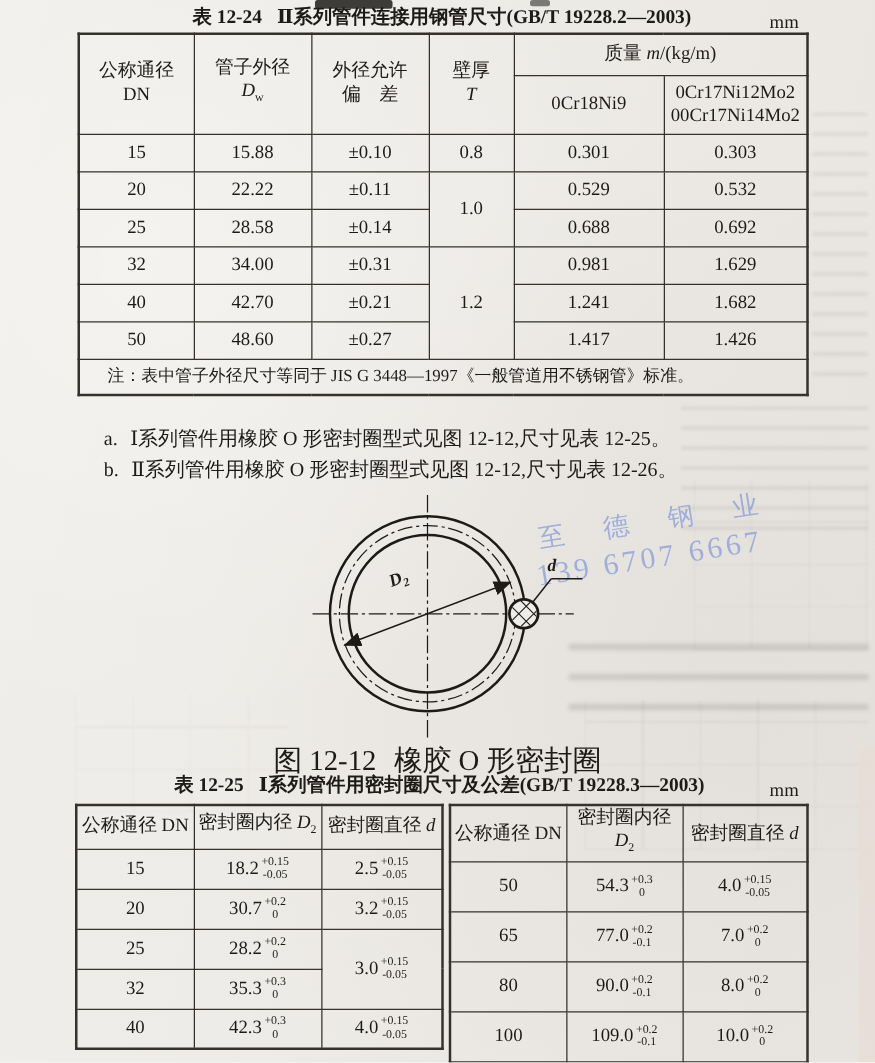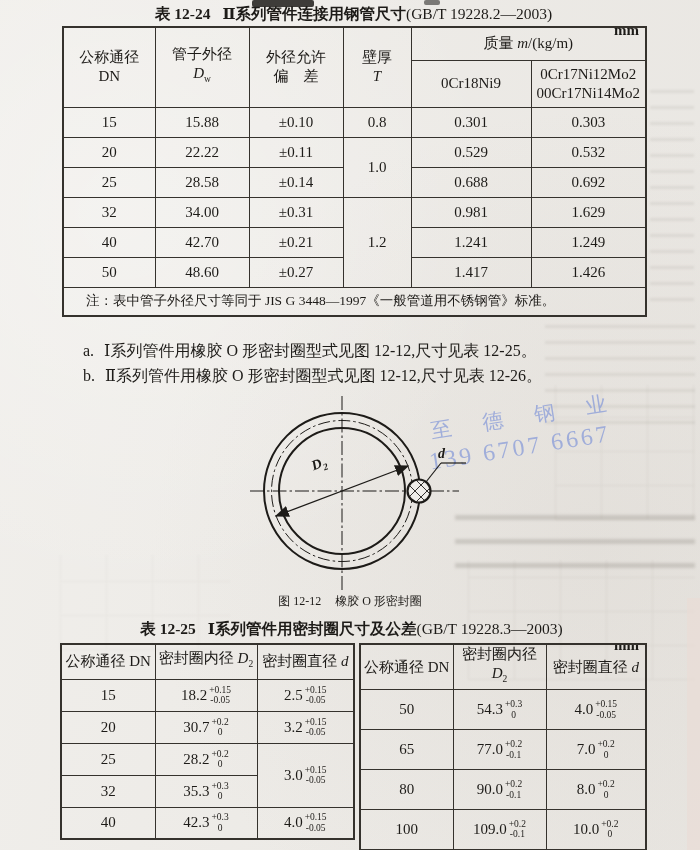--- a/index.html
+++ b/index.html
@@ -10,22 +10,22 @@
       radial-gradient(circle at 18% 25%, rgba(255,255,255,.30), transparent 45%),
       radial-gradient(circle at 85% 65%, rgba(185,175,165,.14), transparent 55%),
       linear-gradient(100deg, rgba(255,255,255,.10), rgba(160,150,140,.08));
     font-family:"Liberation Serif","DejaVu Serif",serif;
     color:#1d1b18;
   }
   
   .tbl-caption { position:absolute; text-align:center; font-size:15.5px; line-height:20px; white-space:nowrap; }
   .tbl-caption .cap-label { font-weight:bold; margin-right:12px; }
   .tbl-caption .cap-cn { font-weight:bold; }
-  .tbl-caption .cap-gb { font-weight:normal; }
-  .unit { position:absolute; right:6px; top:16px; font-size:15px; font-weight:bold; }
+  .tbl-caption .cap-gb { font-weight:bold; }
+  .unit { position:absolute; right:6px; top:4px; font-size:15px; font-weight:normal; }
   .sec-heading { position:absolute; left:13px; top:316px; font-size:17px; font-weight:bold; white-space:nowrap; }
   .sec-heading .sec-num { margin-right:16px; letter-spacing:1px; }
   .sec-item { position:absolute; left:83px; font-size:16px; white-space:nowrap; }
   .sec-item .marker { margin-right:10px; font-family:"Liberation Serif",serif; }
   
   table { border-collapse:collapse; table-layout:fixed; position:absolute; background:transparent; }
   table, td, th { border:1px solid #35322d; }
   table { border-width:2px; }
   td, th { padding:0 2px; text-align:center; vertical-align:middle; font-size:15px; font-weight:normal; overflow:hidden; }
   th { line-height:19px; }
@@ -37,21 +37,21 @@
   .tolstack { display:inline-flex; flex-direction:column; justify-content:center; font-size:9.5px; line-height:10.5px; text-align:center; }
   
   .watermark { position:absolute; left:432px; top:402px; transform:rotate(-9deg); color:#8d9fd9; opacity:.78; pointer-events:none; }
   .watermark .wm1 { font-size:21px; letter-spacing:13px; white-space:nowrap; }
   .watermark .wm2 { font-size:24px; letter-spacing:3px; margin-top:3px; margin-left:-6px; white-space:nowrap; }
   
   .fig-svg { position:absolute; left:238px; top:388px; }
   .fig-label { position:absolute; font-style:italic; font-weight:bold; font-size:14px; white-space:nowrap; }
   .fig-d2 { left:312px; top:456px; transform:rotate(-21deg); }
   .fig-d  { left:438px; top:446px; }
-  .fig-caption { position:absolute; top:593px; left:0; width:700px; text-align:center; font-size:12px; }
+  .fig-caption { position:absolute; top:593px; left:0; width:700px; text-align:center; font-size:23px; }
   .fig-caption .cap-label { margin-right:14px; }
   
   .artifact { position:absolute; pointer-events:none; }
   .ghost-bars { background:repeating-linear-gradient(180deg, #8f8a81 0 3px, transparent 3px 16px); opacity:.14; filter:blur(1.3px); }
   .ghost-bars-dark { background:repeating-linear-gradient(180deg, #7a756c 0 5px, transparent 5px 24px); opacity:.25; filter:blur(1.6px); }
   .ghost-grid { background:
       repeating-linear-gradient(90deg, #8f8a81 0 1px, transparent 1px 46px),
       repeating-linear-gradient(0deg, #8f8a81 0 1px, transparent 1px 34px);
       opacity:.12; filter:blur(1px); }
   .smudge { background:#1e1c1a; border-radius:2px; }
@@ -144,21 +144,21 @@
         <td>±0.31</td>
         <td rowspan="3">1.2</td>
         <td>0.981</td>
         <td>1.629</td>
       </tr>
       <tr style="height:30px">
         <td>40</td>
         <td>42.70</td>
         <td>±0.21</td>
         <td>1.241</td>
-        <td>1.249</td>
+        <td>1.682</td>
       </tr>
       <tr style="height:30px">
         <td>50</td>
         <td>48.60</td>
         <td>±0.27</td>
         <td>1.417</td>
         <td>1.426</td>
       </tr>
       <tr style="height:29px">
         <td colspan="6" class="note-cell">注：表中管子外径尺寸等同于 JIS G 3448—1997《一般管道用不锈钢管》标准。</td>

